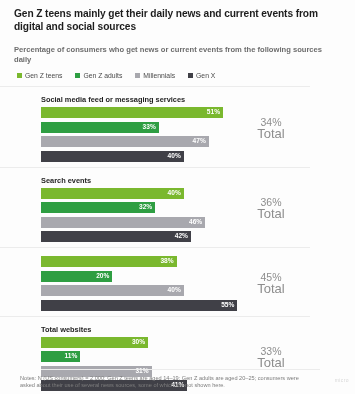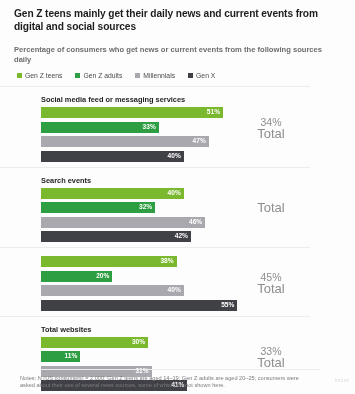--- a/index.html
+++ b/index.html
@@ -229,20 +229,21 @@
               <span class="bar-value">46%</span>
             </div>
           </div>
           <div class="bar-row">
             <div class="bar" style="width: 149.94px; background: rgb(64, 64, 71);">
               <span class="bar-value">42%</span>
             </div>
           </div>
         </div>
         <div class="total">
+          <span class="total-value">36%</span>
           <span class="total-word">Total</span>
         </div>
       </div>
       <div class="group">
         <div class="bars">
           <div class="bar-row">
             <div class="bar" style="width: 135.66px; background: rgb(122, 184, 46);">
               <span class="bar-value">38%</span>
             </div>
           </div>

